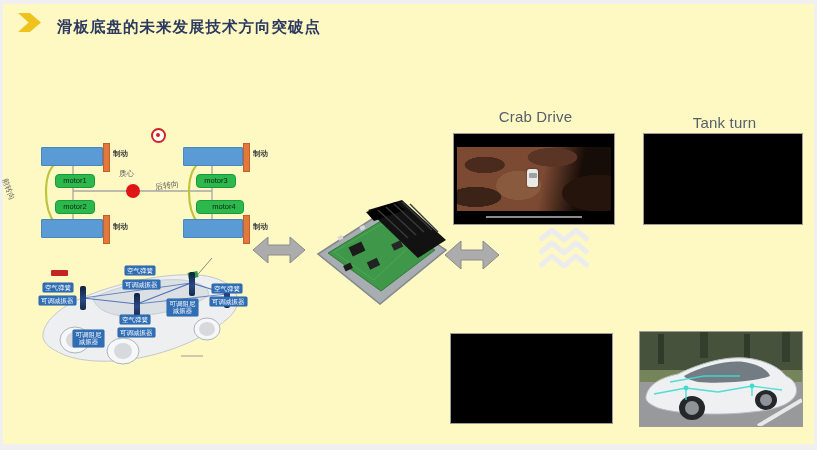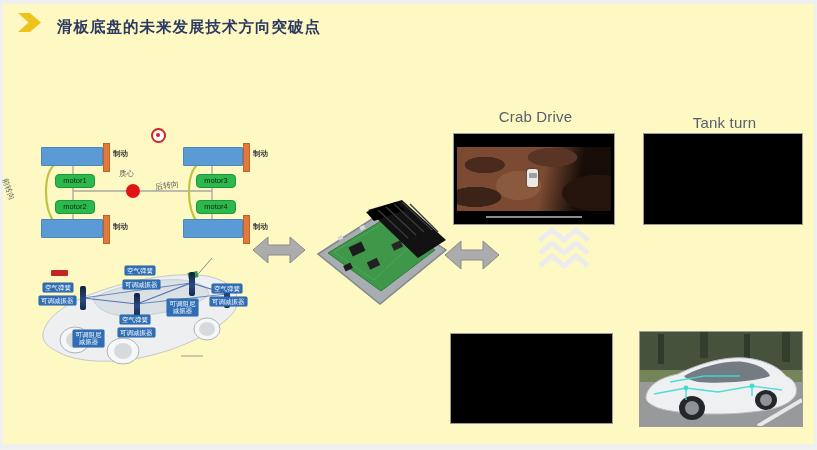--- a/index.html
+++ b/index.html
@@ -70,21 +70,21 @@
     <div class="abs bar" style="left:240px;top:90px;width:5px;height:27px;"></div>
 
     <span class="abs brk" style="left:110px;top:24px;">制动</span>
     <span class="abs brk" style="left:250px;top:24px;">制动</span>
     <span class="abs brk" style="left:110px;top:97px;">制动</span>
     <span class="abs brk" style="left:250px;top:97px;">制动</span>
 
     <div class="abs motor" style="left:52px;top:49px;width:38px;height:12px;">motor1</div>
     <div class="abs motor" style="left:52px;top:75px;width:38px;height:12px;">motor2</div>
     <div class="abs motor" style="left:193px;top:49px;width:38px;height:12px;">motor3</div>
-    <div class="abs motor" style="left:193px;top:75px;width:38px;height:12px;">motor4</div>
+    <div class="abs motor" style="left:193px;top:75px;width:38px;height:12px;padding-left:8px;">motor4</div>
 
     <span class="abs tiny" style="left:116px;top:44px;">质心</span>
     <div class="abs dot" style="left:123px;top:59px;"></div>
 
     <span class="abs tiny" style="left:6px;top:52px;transform:rotate(70deg);transform-origin:0 0;">前转向</span>
     <span class="abs tiny" style="left:152px;top:55px;transform:rotate(-8deg);font-size:8px;">后转向</span>
 
     <div class="abs rec" style="left:148px;top:3px;">
         <i></i>
       </div>

